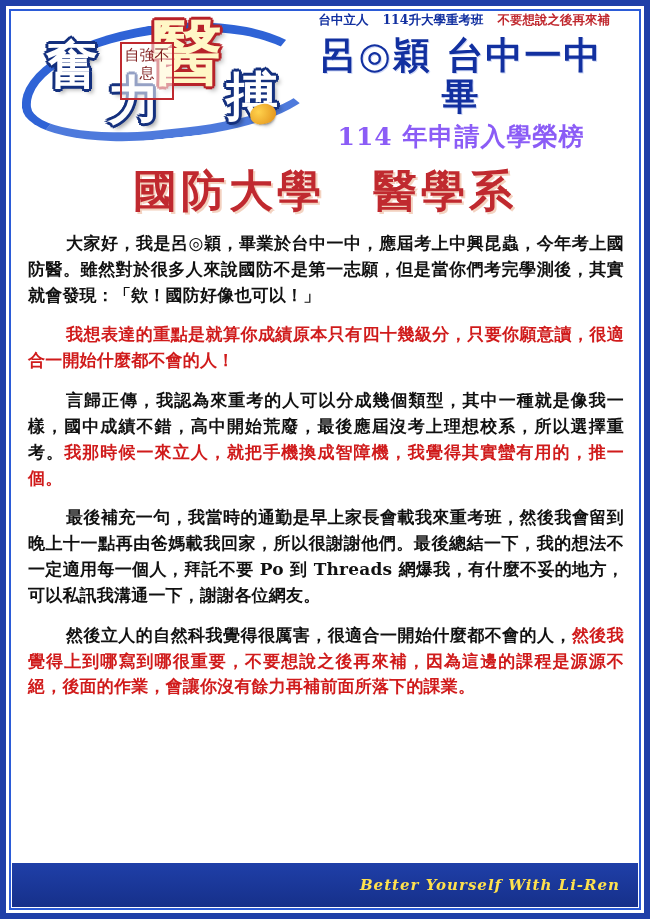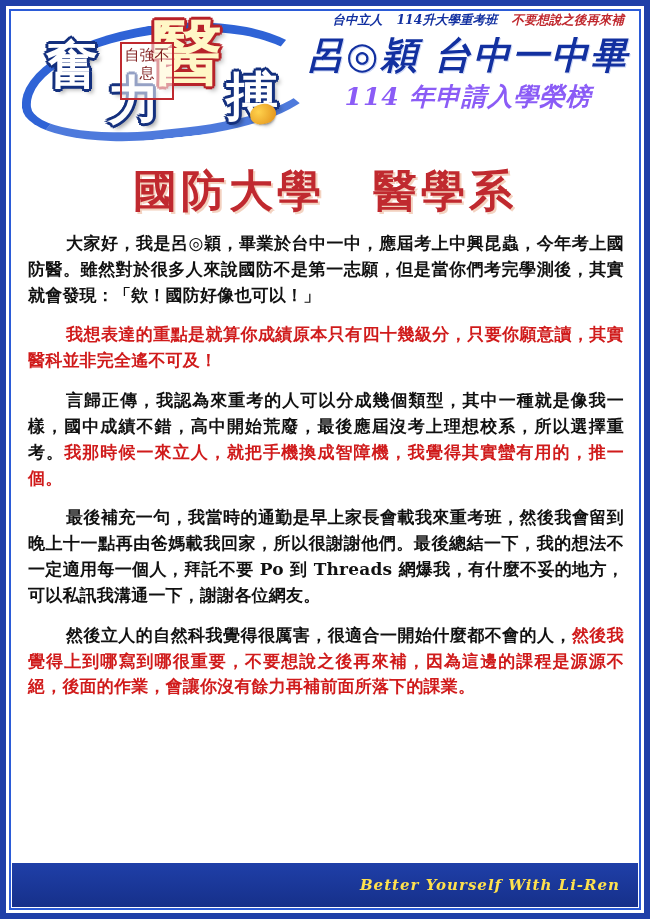--- a/index.html
+++ b/index.html
@@ -92,22 +92,21 @@
     text-align: center;
     padding-top: 2px;
     box-sizing: border-box;
     letter-spacing: 0;
     background: rgba(255,255,255,0.55);
   }
   .head-right {
     position: absolute;
     left: 300px;
     top: 6px;
-    right: 14px;
-    font-style: italic;
+    right: 28px;
   }
   .tagline {
     display: flex;
     justify-content: flex-end;
     gap: 14px;
     font-family: "DejaVu Serif", "Liberation Serif", serif;
     font-weight: bold;
     font-size: 12.5px;
     color: #1230a0;
     padding-right: 6px;
@@ -209,21 +208,21 @@
       <div class="name-line">呂◎穎  台中一中畢</div>
       <div class="year-line">114 年申請入學榮榜</div>
     </div>
   </div>
 
   <div class="school-line">國防大學　醫學系</div>
 
   <div class="content">
     <p class="para">大家好，我是呂◎穎，畢業於台中一中，應屆考上中興昆蟲，今年考上國防醫。雖然對於很多人來說國防不是第一志願，但是當你們考完學測後，其實就會發現：「欸！國防好像也可以！」</p>
 
-    <p class="para red">我想表達的重點是就算你成績原本只有四十幾級分，只要你願意讀，其實醫科並非完全遙不可及！</p>
+    <p class="para red">我想表達的重點是就算你成績原本只有四十幾級分，只要你願意讀，很適合一開始什麼都不會的人！</p>
 
     <p class="para"><span class="black">言歸正傳，我認為來重考的人可以分成幾個類型，其中一種就是像我一樣，國中成績不錯，高中開始荒廢，最後應屆沒考上理想校系，所以選擇重考。</span><span class="red">我那時候一來立人，就把手機換成智障機，我覺得其實蠻有用的，推一個。</span></p>
 
     <p class="para">最後補充一句，我當時的通勤是早上家長會載我來重考班，然後我會留到晚上十一點再由爸媽載我回家，所以很謝謝他們。最後總結一下，我的想法不一定適用每一個人，拜託不要 Po 到 Threads 網爆我，有什麼不妥的地方，可以私訊我溝通一下，謝謝各位網友。</p>
 
     <p class="para"><span class="black">然後立人的自然科我覺得很厲害，很適合一開始什麼都不會的人，</span><span class="red">然後我覺得上到哪寫到哪很重要，不要想說之後再來補，因為這邊的課程是源源不絕，後面的作業，會讓你沒有餘力再補前面所落下的課業。</span></p>
   </div>
 
   <div class="footer">
     <div class="footer-text">Better  Yourself  With  Li-Ren</div>

